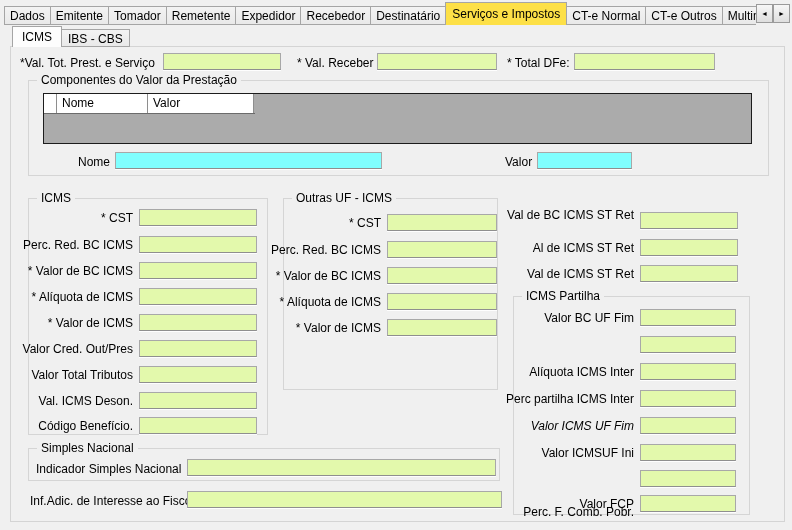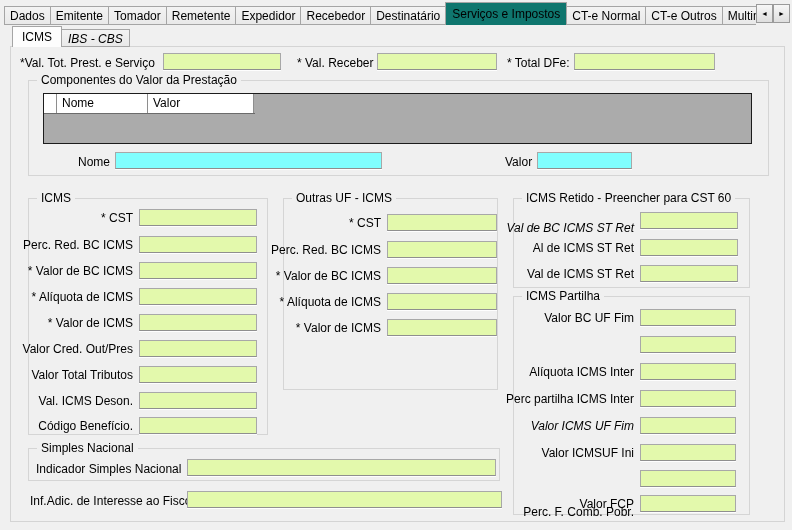--- a/index.html
+++ b/index.html
@@ -17,42 +17,42 @@
     display:flex;align-items:flex-end;overflow:hidden;z-index:2;
   }
   .tab{
     height:19px;line-height:19px;padding:0 5px;white-space:nowrap;
     background:linear-gradient(#f3f3f3,#e9e9e9);
     border:1px solid #a5a5a5;box-sizing:border-box;
     cursor:default;flex:0 0 auto;
   }
   .tab+.tab{margin-left:-1px;margin-top:25px;}
   .tab.sel{
-    height:23px;line-height:22px;background:#0f766e;border-bottom:none;
+    height:23px;line-height:22px;background:#fde047;border-bottom:none;
     position:relative;z-index:3;padding:0 6px;
   }
   .tab-scroll{position:absolute;left:756px;top:4px;z-index:4;display:flex;}
   .tab-scroll button{
     width:17px;height:19px;margin:0;padding:0;font-size:7px;line-height:17px;
     background:linear-gradient(#f7f7f7,#dedede);
     border:1px solid #9a9a9a;color:#000;
     font-family:"Liberation Sans",sans-serif;
   }
   .tab-scroll button+button{margin-left:0px;}
   
   .subtabs{
     position:absolute;left:12px;top:26px;height:21px;
     display:flex;align-items:flex-end;z-index:2;
   }
   .subtab{
     height:18px;line-height:18px;padding:0 6px;white-space:nowrap;
     background:linear-gradient(#f3f3f3,#e9e9e9);
     border:1px solid #a5a5a5;box-sizing:border-box;cursor:default;
   }
-  .subtab+.subtab{margin-left:-1px;font-style:italic;}
+  .subtab+.subtab{margin-left:-1px;}
   .subtab.sel{
     height:21px;line-height:20px;background:#fdfdfd;border-bottom:none;
     position:relative;z-index:3;padding:0 9px;
   }
   
   .panel{
     position:absolute;left:10px;top:46px;width:775px;height:476px;
     border:1px solid #d4d4d4;background:#f0f0f0;box-sizing:border-box;z-index:1;
   }
   #abs{position:absolute;left:0;top:0;width:792px;height:530px;z-index:2;}
@@ -135,23 +135,20 @@
   <div class="lbl" style="left:78px;top:155px">Nome</div>
   <input class="in cyan" style="left: 115px; top: 152px; width: 267px;" value="">
   <div class="lbl" style="left:505px;top:155px">Valor</div>
   <input class="in cyan" style="left: 537px; top: 152px; width: 95px;" value="">
 
   <div class="groupbox" style="left:28px;top:198px;width:240px;height:237px">
     <span class="gb-title">ICMS</span>
   </div>
   <div class="groupbox" style="left:283px;top:198px;width:215px;height:192px">
     <span class="gb-title">Outras UF - ICMS</span>
-  </div>
-  <div class="groupbox" style="left:513px;top:198px;width:237px;height:90px">
-    <span class="gb-title">ICMS Retido - Preencher para CST 60</span>
   </div>
   <div class="groupbox" style="left:28px;top:448px;width:472px;height:33px">
     <span class="gb-title">Simples Nacional</span>
   </div>
   <div class="groupbox" style="left:513px;top:296px;width:237px;height:219px">
     <span class="gb-title">ICMS Partilha</span>
   </div>
 
   <div class="lbl" style="left:36px;top:462px">Indicador Simples Nacional</div>
   <input class="in green" style="left: 187px; top: 459px; width: 309px;" value="">
@@ -180,21 +177,21 @@
     <div class="lbl" style="right: 411px; top: 216px;">* CST</div>
     <input class="in green" style="left: 387px; top: 214px; width: 110px;">
     <div class="lbl" style="right: 411px; top: 243px;">Perc. Red. BC ICMS</div>
     <input class="in green" style="left: 387px; top: 241px; width: 110px;">
     <div class="lbl" style="right: 411px; top: 269px;">* Valor de BC ICMS</div>
     <input class="in green" style="left: 387px; top: 267px; width: 110px;">
     <div class="lbl" style="right: 411px; top: 295px;">* Alíquota de ICMS</div>
     <input class="in green" style="left: 387px; top: 293px; width: 110px;">
     <div class="lbl" style="right: 411px; top: 321px;">* Valor de ICMS</div>
     <input class="in green" style="left: 387px; top: 319px; width: 110px;">
-    <div class="lbl" style="right: 158px; top: 221px; font-style: italic;">Val de BC ICMS ST Ret</div>
+    <div class="lbl" style="right: 158px; top: 208px;">Val de BC ICMS ST Ret</div>
     <input class="in green" style="left: 640px; top: 212px; width: 98px;">
     <div class="lbl" style="right: 158px; top: 241px;">Al de ICMS ST Ret</div>
     <input class="in green" style="left: 640px; top: 239px; width: 98px;">
     <div class="lbl" style="right: 158px; top: 267px;">Val de ICMS ST Ret</div>
     <input class="in green" style="left: 640px; top: 265px; width: 98px;">
     <div class="lbl" style="right: 158px; top: 311px;">Valor BC UF Fim</div>
     <input class="in green" style="left: 640px; top: 309px; width: 96px;">
     <input class="in green" style="left: 640px; top: 336px; width: 96px;">
     <div class="lbl" style="right: 158px; top: 365px;">Alíquota ICMS Inter</div>
     <input class="in green" style="left: 640px; top: 363px; width: 96px;">

